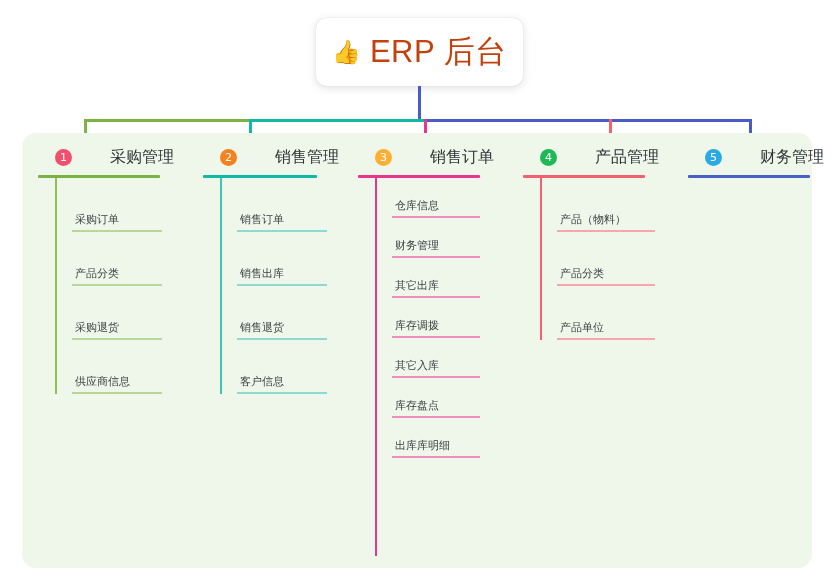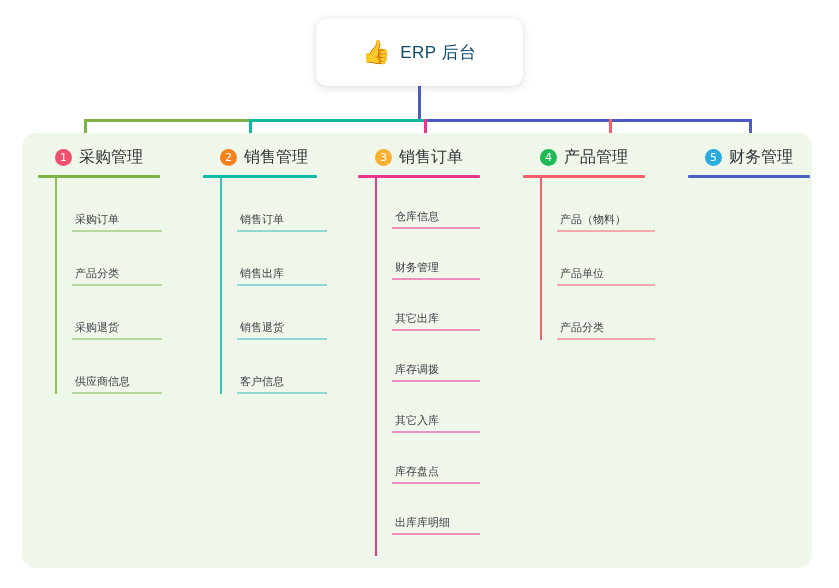--- a/index.html
+++ b/index.html
@@ -17,21 +17,21 @@
     left: 316px; top: 18px;
     width: 207px; height: 68px;
     background: #ffffff;
     border-radius: 10px;
     box-shadow: 0 2px 9px rgba(60,64,72,0.16), 0 0 1px rgba(60,64,72,0.22);
     display: flex; align-items: center; justify-content: center;
     gap: 9px;
   }
   .root-emoji { font-size: 23px; line-height: 1; }
   .root-title {
-    font-size: 17px; color: #0c4a6e; letter-spacing: .5px;
+    font-size: 31px; color: #c2410c; letter-spacing: .5px;
     white-space: nowrap;
   }
 
   
   .line { position: absolute; }
   .v { width: 3px; }
   .h { height: 3px; }
 
   
   .panel {
@@ -47,42 +47,42 @@
   .col-head {
     display: flex; align-items: center; gap: 7px;
     height: 22px; padding-left: 17px;
   }
   .badge {
     width: 17px; height: 17px; border-radius: 50%;
     color: #fff; font-size: 11px; line-height: 17px;
     text-align: center; flex: none;
     font-family: "DejaVu Sans", sans-serif;
   }
-  .col-title { font-size: 16px; color: #2f3337; white-space: nowrap; }
+  .col-title { font-size: 16px; color: #2f3337; white-space: nowrap; margin-left: 31px; }
   .head-rule { height: 3px; margin-top: 7px; border-radius: 1px; }
 
   
   .items { position: relative; margin-top: 0; padding-left: 17px; }
   .spine {
     position: absolute; left: 17px; top: 0; width: 2px;
   }
   .item {
     position: relative;
     height: 54px;
     display: flex; align-items: flex-end;
     padding: 0 0 5px 20px;
   }
   .item-label { font-size: 11px; color: #3a3f45; white-space: nowrap; }
   .item-rule {
     position: absolute; left: 17px; bottom: 0;
     height: 2px;
   }
 
   
-  .col3 .item { height: 51px; }
+  .col3 .item { height: 40px; }
 </style>
 </head>
 <body>
 
 <div id="canvas">
 
   <div class="root-card">
     <span class="root-emoji">👍</span>
     <span class="root-title">ERP 后台</span>
   </div>
@@ -198,27 +198,27 @@
           <span class="col-title">产品管理</span>
         </div>
         <div class="head-rule" style="background: rgb(244, 96, 108); width: 122px;"></div>
         <div class="items">
           <div class="spine" style="background: rgb(244, 96, 108); height: 162px;"></div>
           <div class="item">
             <span class="item-label">产品（物料）</span>
             <div class="item-rule" style="background: rgb(247, 166, 171); width: 98px;"></div>
           </div>
           <div class="item">
+            <span class="item-label">产品分类</span>
+            <div class="item-rule" style="background: rgb(247, 166, 171); width: 98px;"></div>
+          </div>
+          <div class="item">
             <span class="item-label">产品单位</span>
             <div class="item-rule" style="background: rgb(247, 166, 171); width: 98px;"></div>
           </div>
-          <div class="item">
-            <span class="item-label">产品分类</span>
-            <div class="item-rule" style="background: rgb(247, 166, 171); width: 98px;"></div>
-          </div>
         </div>
       </div>
       <div class="col col5" style="left: 688px;">
         <div class="col-head">
           <span class="badge" style="background: rgb(41, 171, 226);">5</span>
           <span class="col-title">财务管理</span>
         </div>
         <div class="head-rule" style="background: rgb(74, 95, 193); width: 122px;"></div>
       </div>
     </div>

